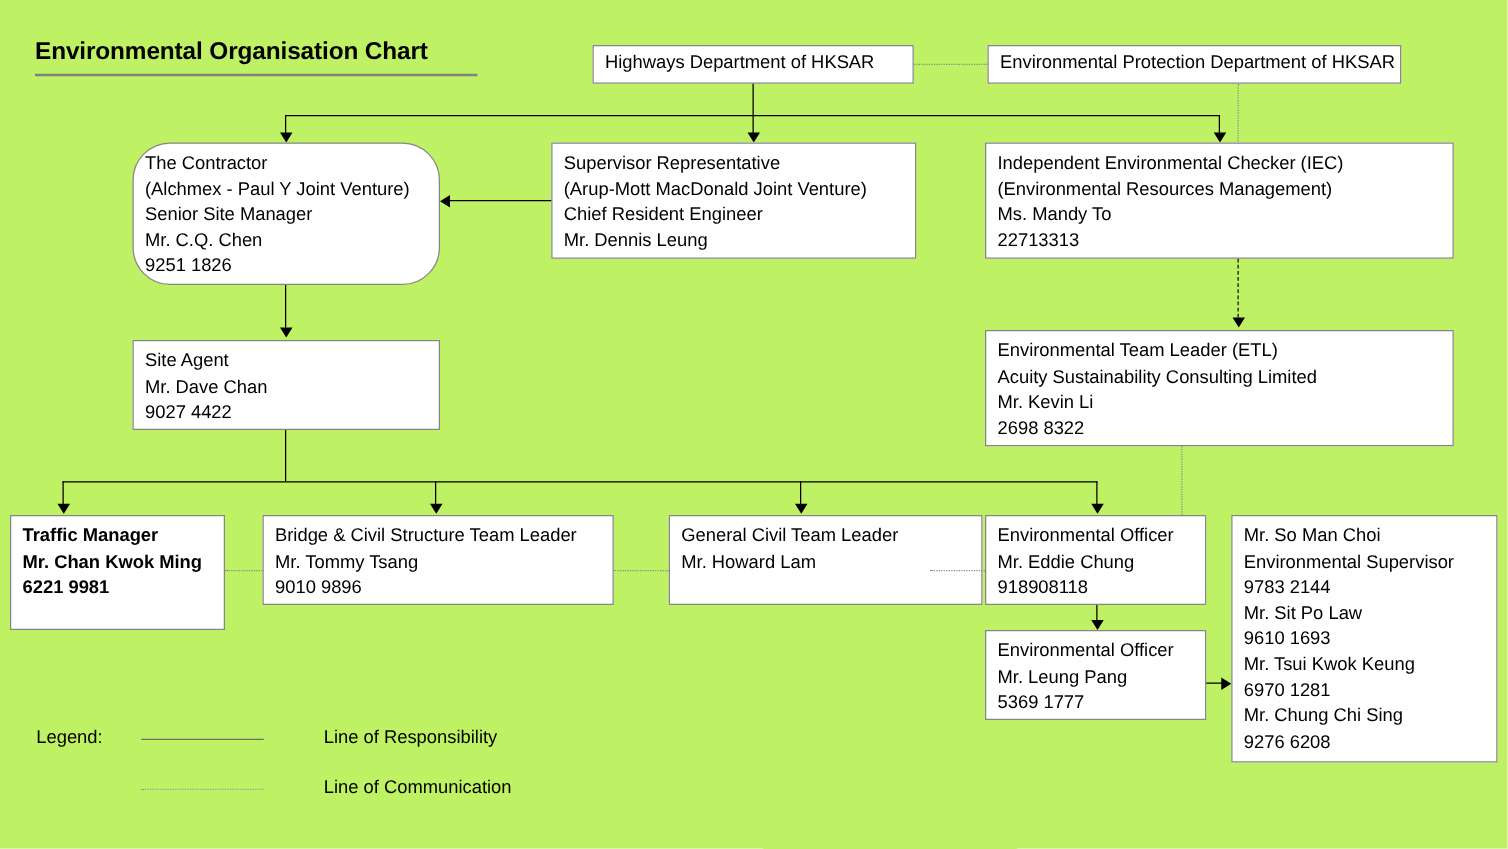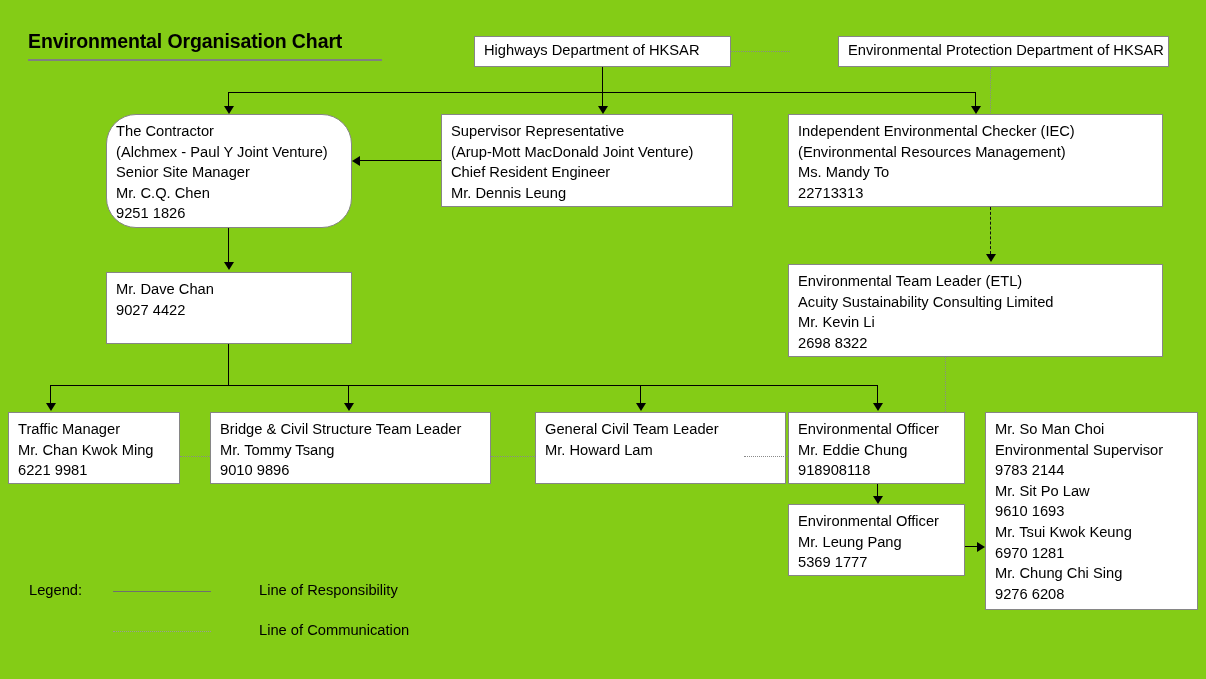--- a/index.html
+++ b/index.html
@@ -9,21 +9,21 @@
     background: #ffffff;
   }
   body {
     font-family: "Liberation Sans", sans-serif;
     color: #000000;
   }
   #canvas {
     position: relative;
     width: 1206px;
     height: 679px;
-    background: #84cc16;
+    background: #bef264;
     overflow: hidden;
   }
 
   
   .chart-title {
     position: absolute;
     left: 28px;
     top: 30px;
     font-size: 19.5px;
     font-weight: bold;
@@ -121,21 +121,21 @@
 
 <div id="canvas">
 
   <div class="chart-title">Environmental Organisation Chart</div>
   <div class="title-rule"></div>
 
   <div class="box" style="left:474px; top:36px; width:257px; height:31px; padding-top:3px;">
     <span class="ln">Highways Department of HKSAR</span>
   </div>
 
-  <div class="box" style="left:790px; top:36px; width:331px; height:31px; padding-top:3px;margin-left:48px;">
+  <div class="box" style="left:790px; top:36px; width:331px; height:31px; padding-top:3px;">
     <span class="ln">Environmental Protection Department of HKSAR</span>
   </div>
 
   <div class="h-dotted" style="left:731px; top:51px; width:59px;"></div>
 
   <div class="seg v-solid" style="left:602px; top:67px; height:25px;"></div>
 
   <div class="seg h-solid" style="left:228px; top:92px; width:748px;"></div>
 
   <div class="seg v-solid" style="left:228px; top:92px; height:16px;"></div>
@@ -174,20 +174,21 @@
   <div class="seg h-solid" style="left:360px; top:160px; width:81px;"></div>
   <div class="arrow-left" style="left:352px; top:156px;"></div>
 
   <div class="seg v-solid" style="left:228px; top:228px; height:36px;"></div>
   <div class="arrow-down" style="left:224px; top:262px;"></div>
 
   <div class="v-dashed" style="left:990px; top:207px; height:47px;"></div>
   <div class="arrow-down" style="left:986px; top:254px;"></div>
 
   <div class="box" style="left:106px; top:272px; width:246px; height:72px;">
+    <span class="ln">Site Agent</span>
     <span class="ln">Mr. Dave Chan</span>
     <span class="ln">9027 4422</span>
   </div>
 
   <div class="box" style="left:788px; top:264px; width:375px; height:93px;">
     <span class="ln">Environmental Team Leader (ETL)</span>
     <span class="ln">Acuity Sustainability Consulting Limited</span>
     <span class="ln">Mr. Kevin Li</span>
     <span class="ln">2698 8322</span>
   </div>
@@ -203,21 +204,21 @@
   <div class="arrow-down" style="left:344px; top:403px;"></div>
 
   <div class="seg v-solid" style="left:640px; top:385px; height:20px;"></div>
   <div class="arrow-down" style="left:636px; top:403px;"></div>
 
   <div class="seg v-solid" style="left:877px; top:385px; height:20px;"></div>
   <div class="arrow-down" style="left:873px; top:403px;"></div>
 
   <div class="v-dotted" style="left:945px; top:357px; height:55px;"></div>
 
-  <div class="box" style="left:8px; top:412px; width:172px; height:72px;">
+  <div class="box" style="left:8px; top:412px; width:172px; height:92px;font-weight:bold;">
     <span class="ln">Traffic Manager</span>
     <span class="ln">Mr. Chan Kwok Ming</span>
     <span class="ln">6221 9981</span>
   </div>
 
   <div class="box" style="left:210px; top:412px; width:281px; height:72px;">
     <span class="ln">Bridge &amp; Civil Structure Team Leader</span>
     <span class="ln">Mr. Tommy Tsang</span>
     <span class="ln">9010 9896</span>
   </div>

